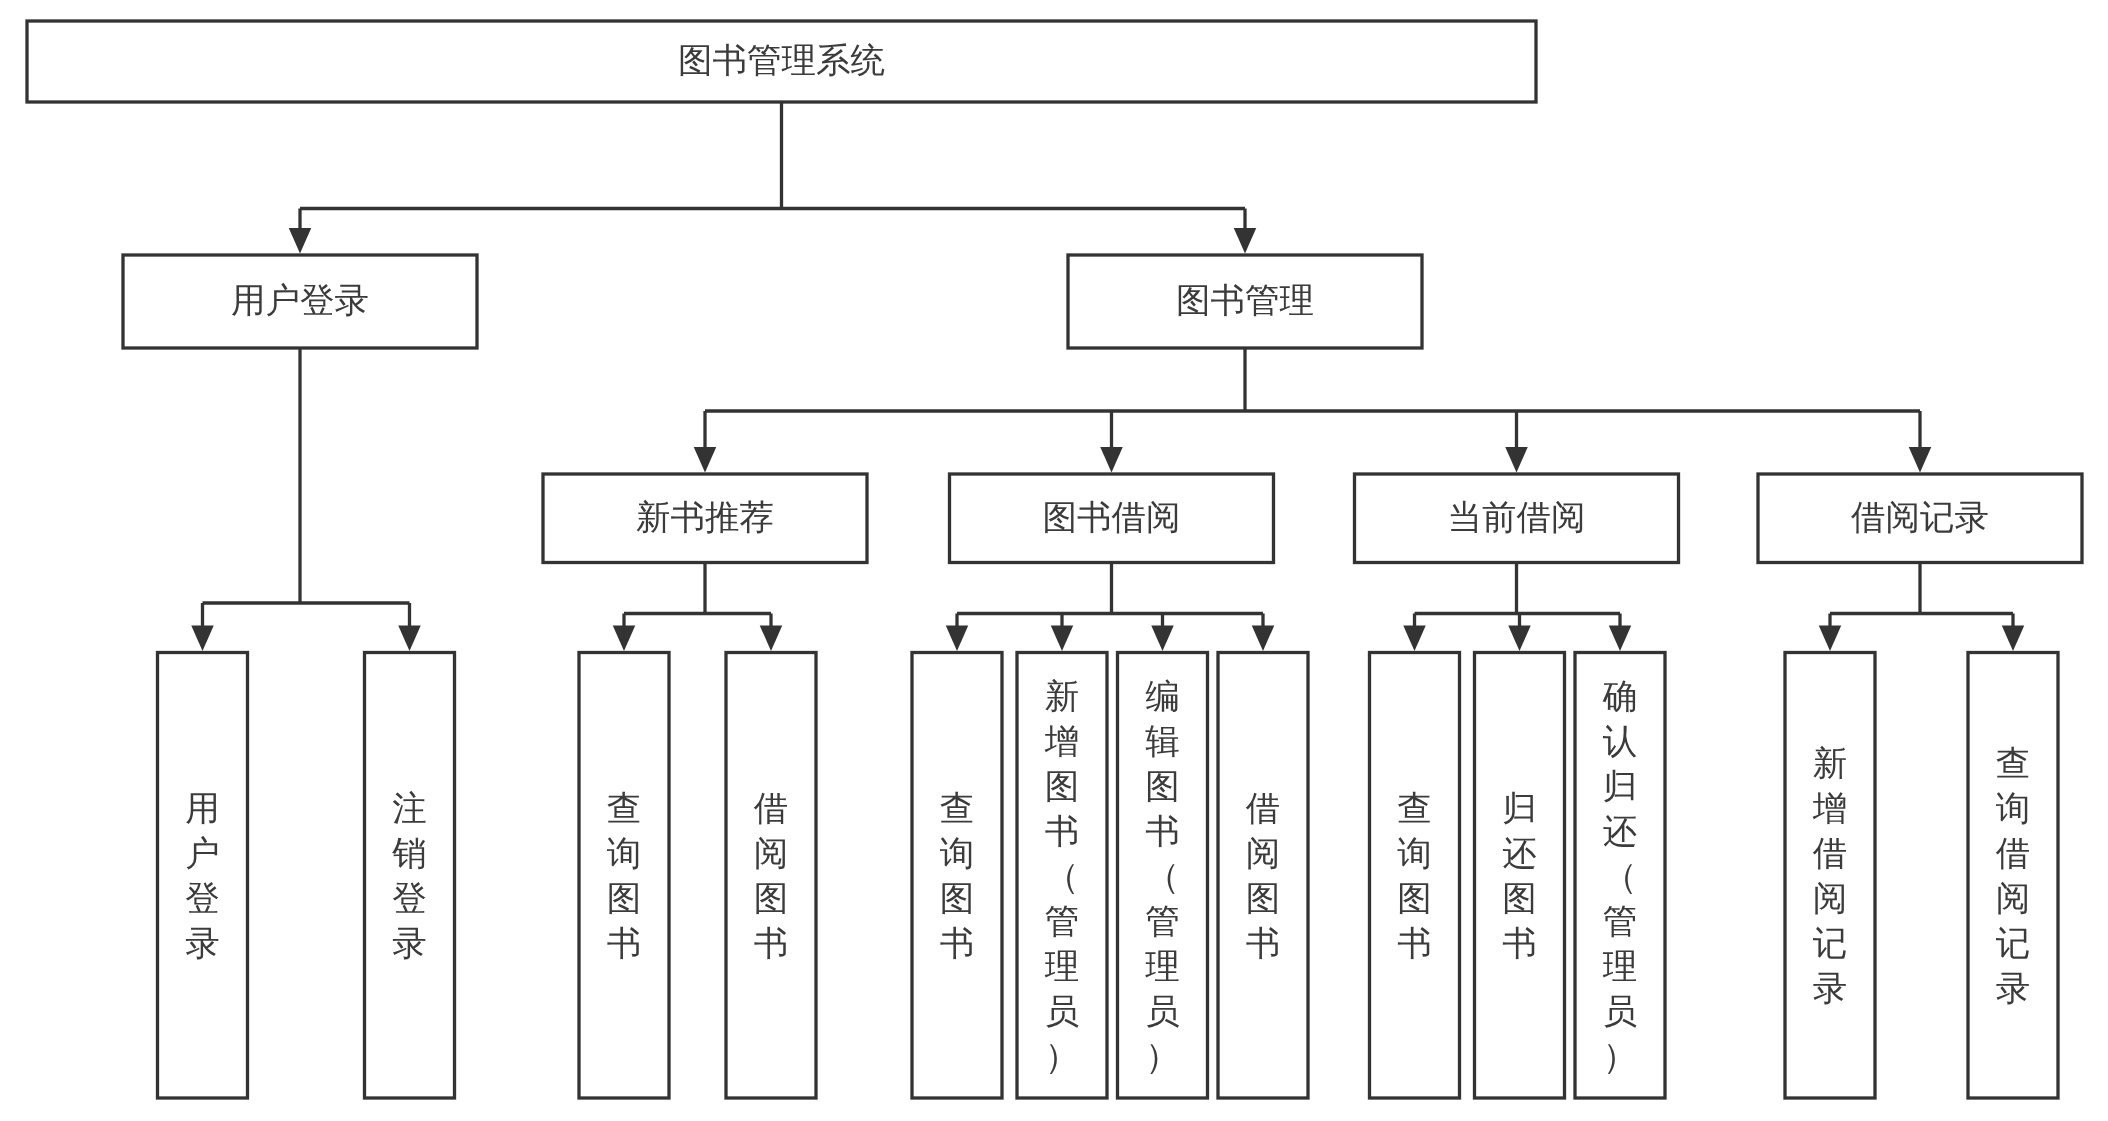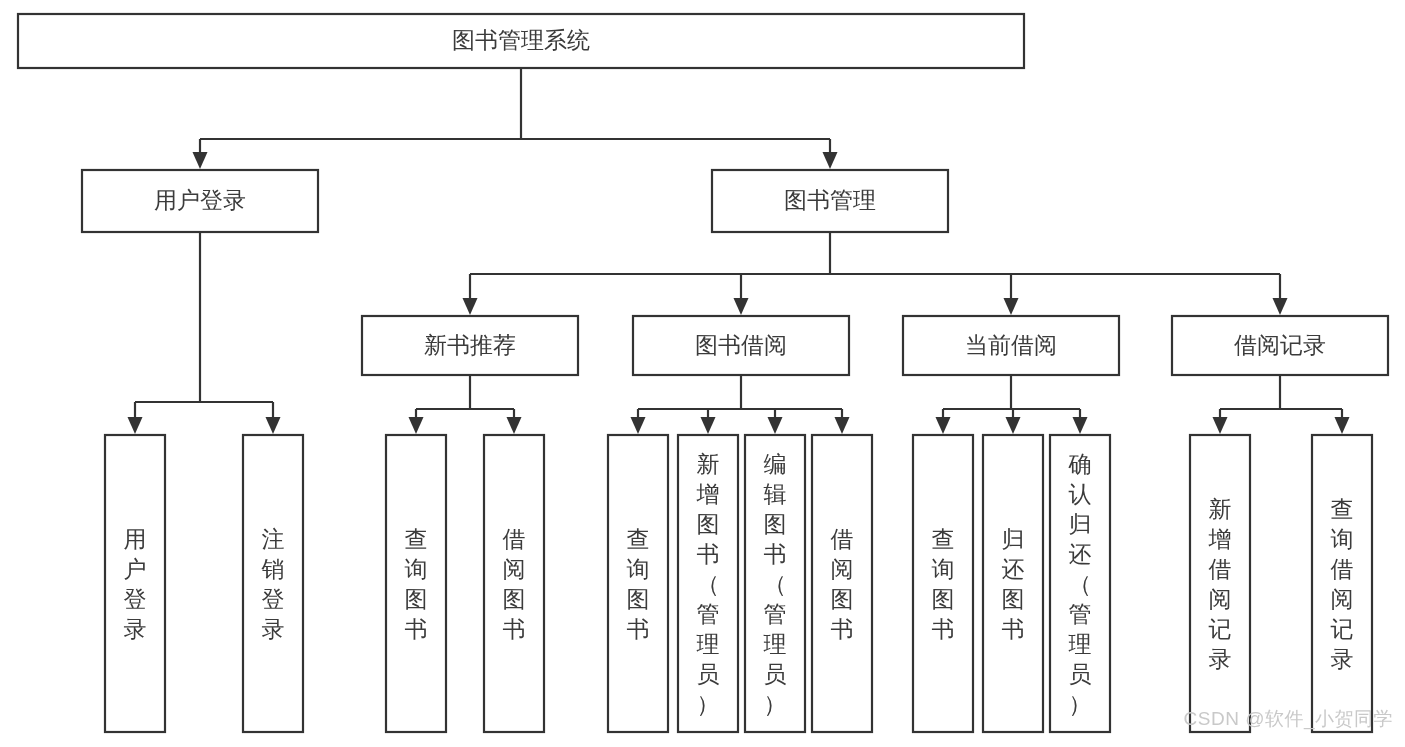--- a/index.html
+++ b/index.html
@@ -300,14 +300,13 @@
             <text x="1342" y="516.9">查</text>
             <text x="1342" y="546.9">询</text>
             <text x="1342" y="576.9">借</text>
             <text x="1342" y="606.9">阅</text>
             <text x="1342" y="636.9">记</text>
             <text x="1342" y="666.9">录</text>
           </g>
         </g>
       </g>
   </svg>
-  <div class="watermark">CSDN @软件_小贺同学</div>
 </div>
 
 </body></html>

